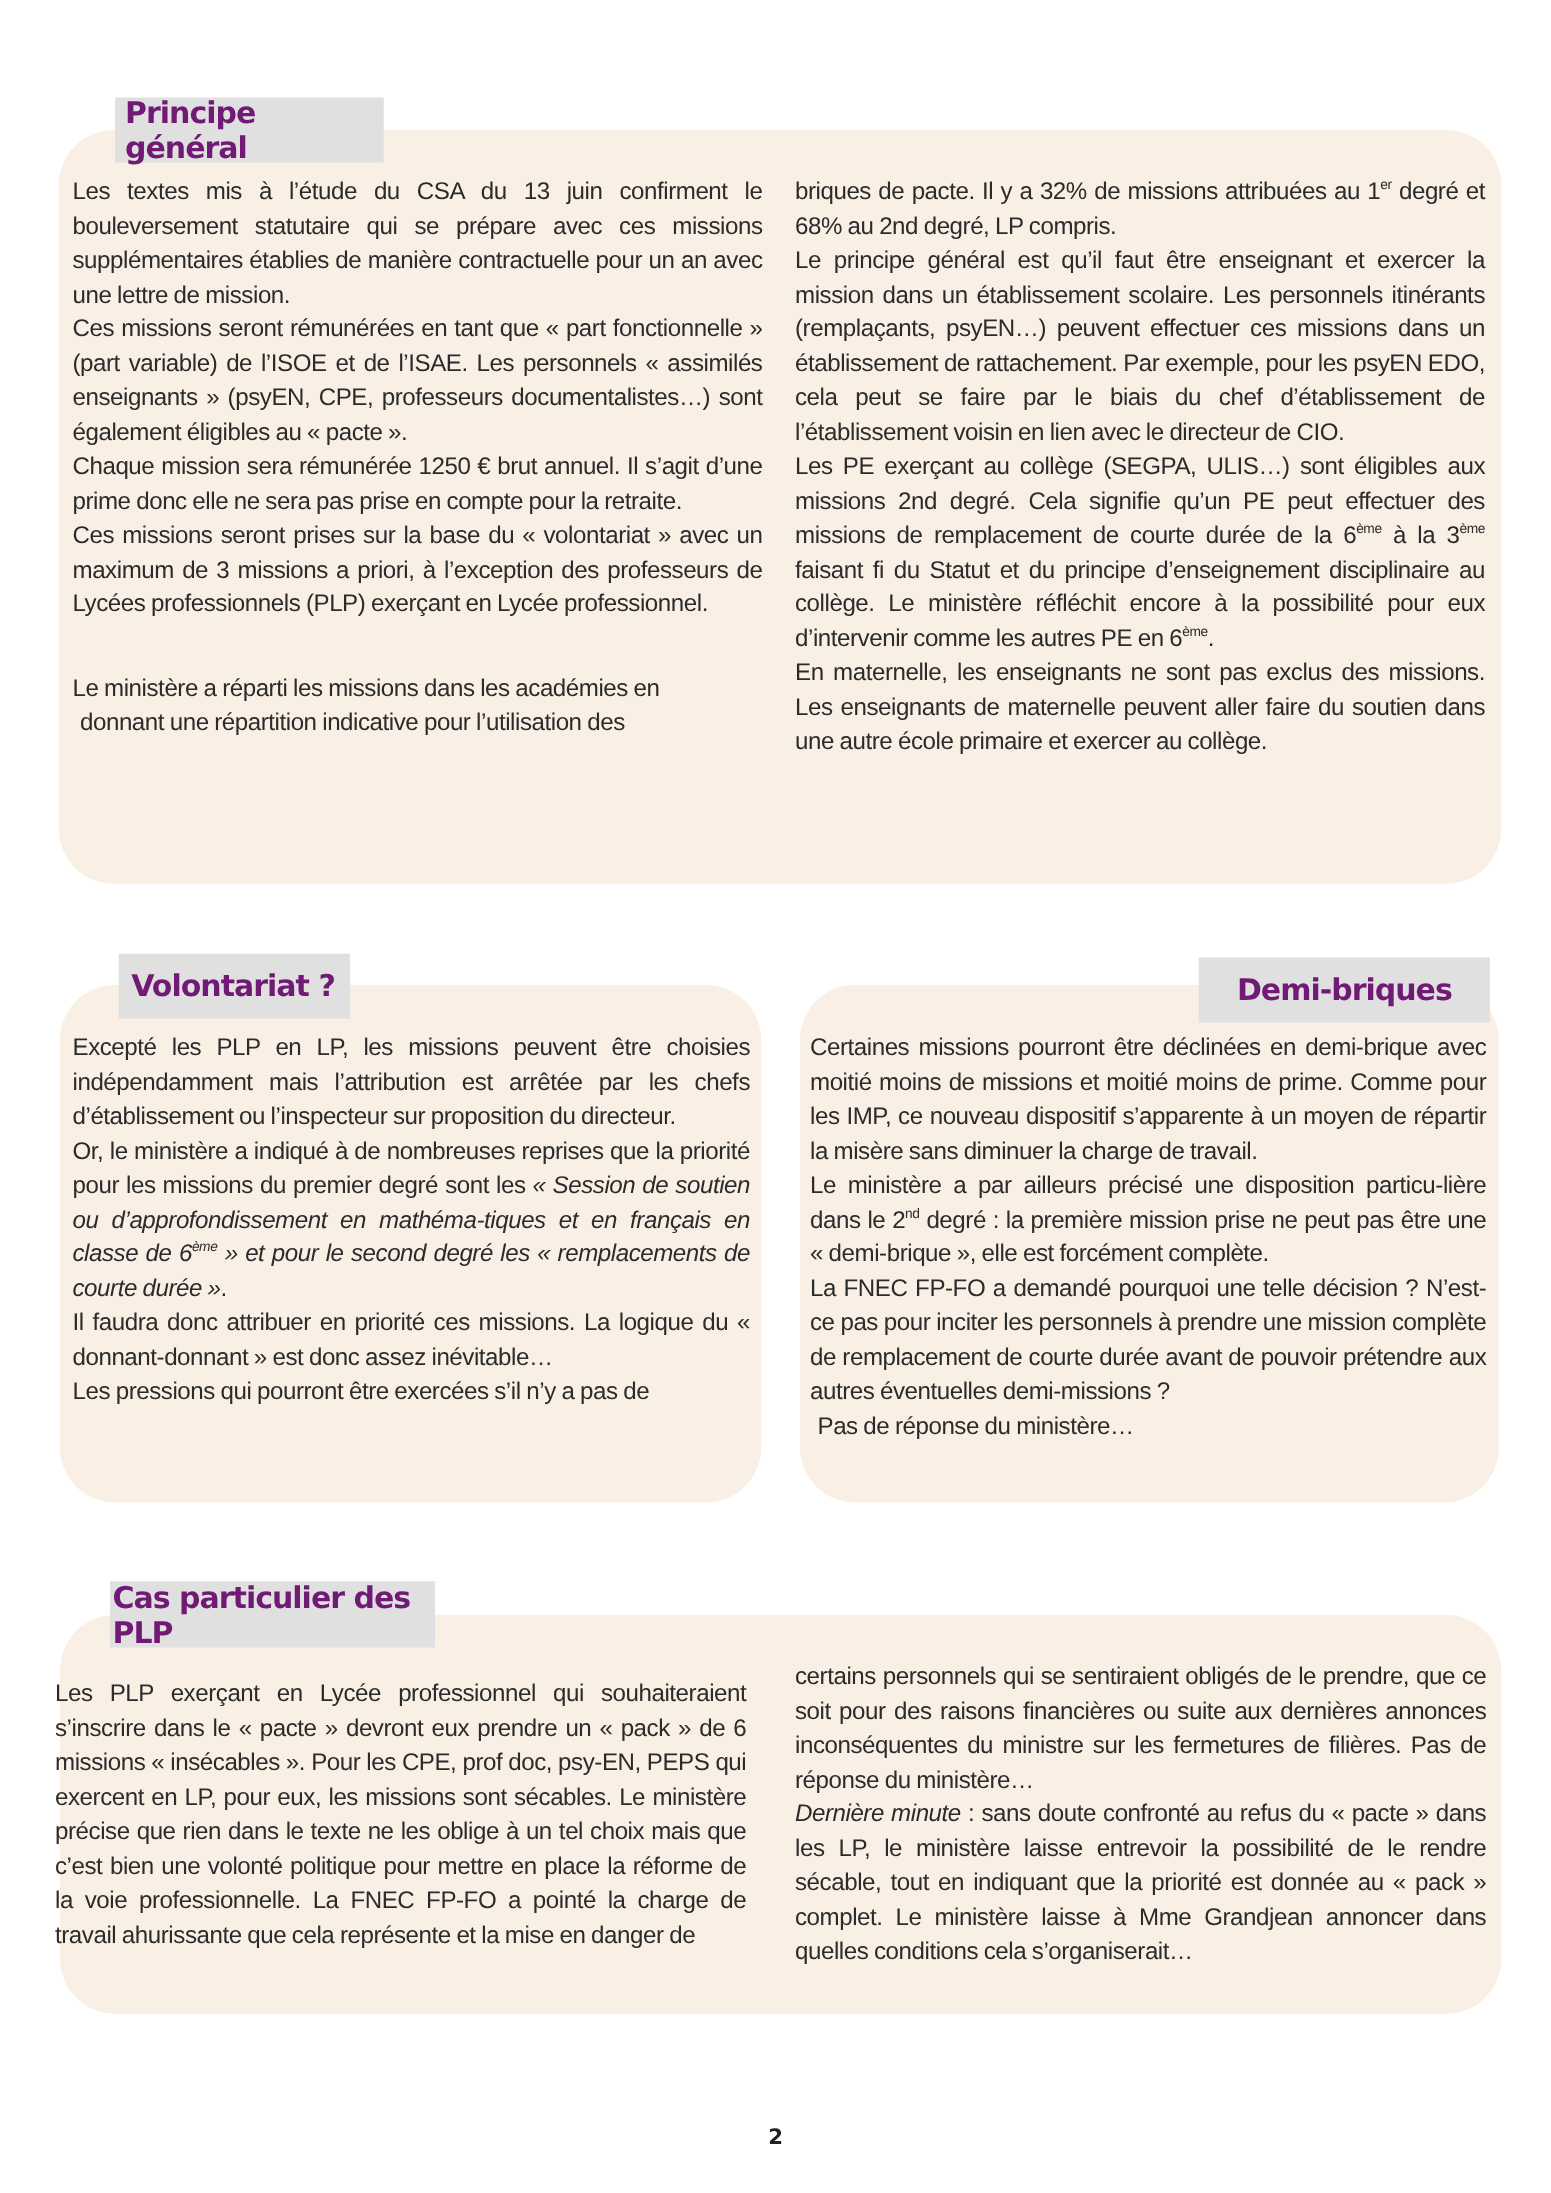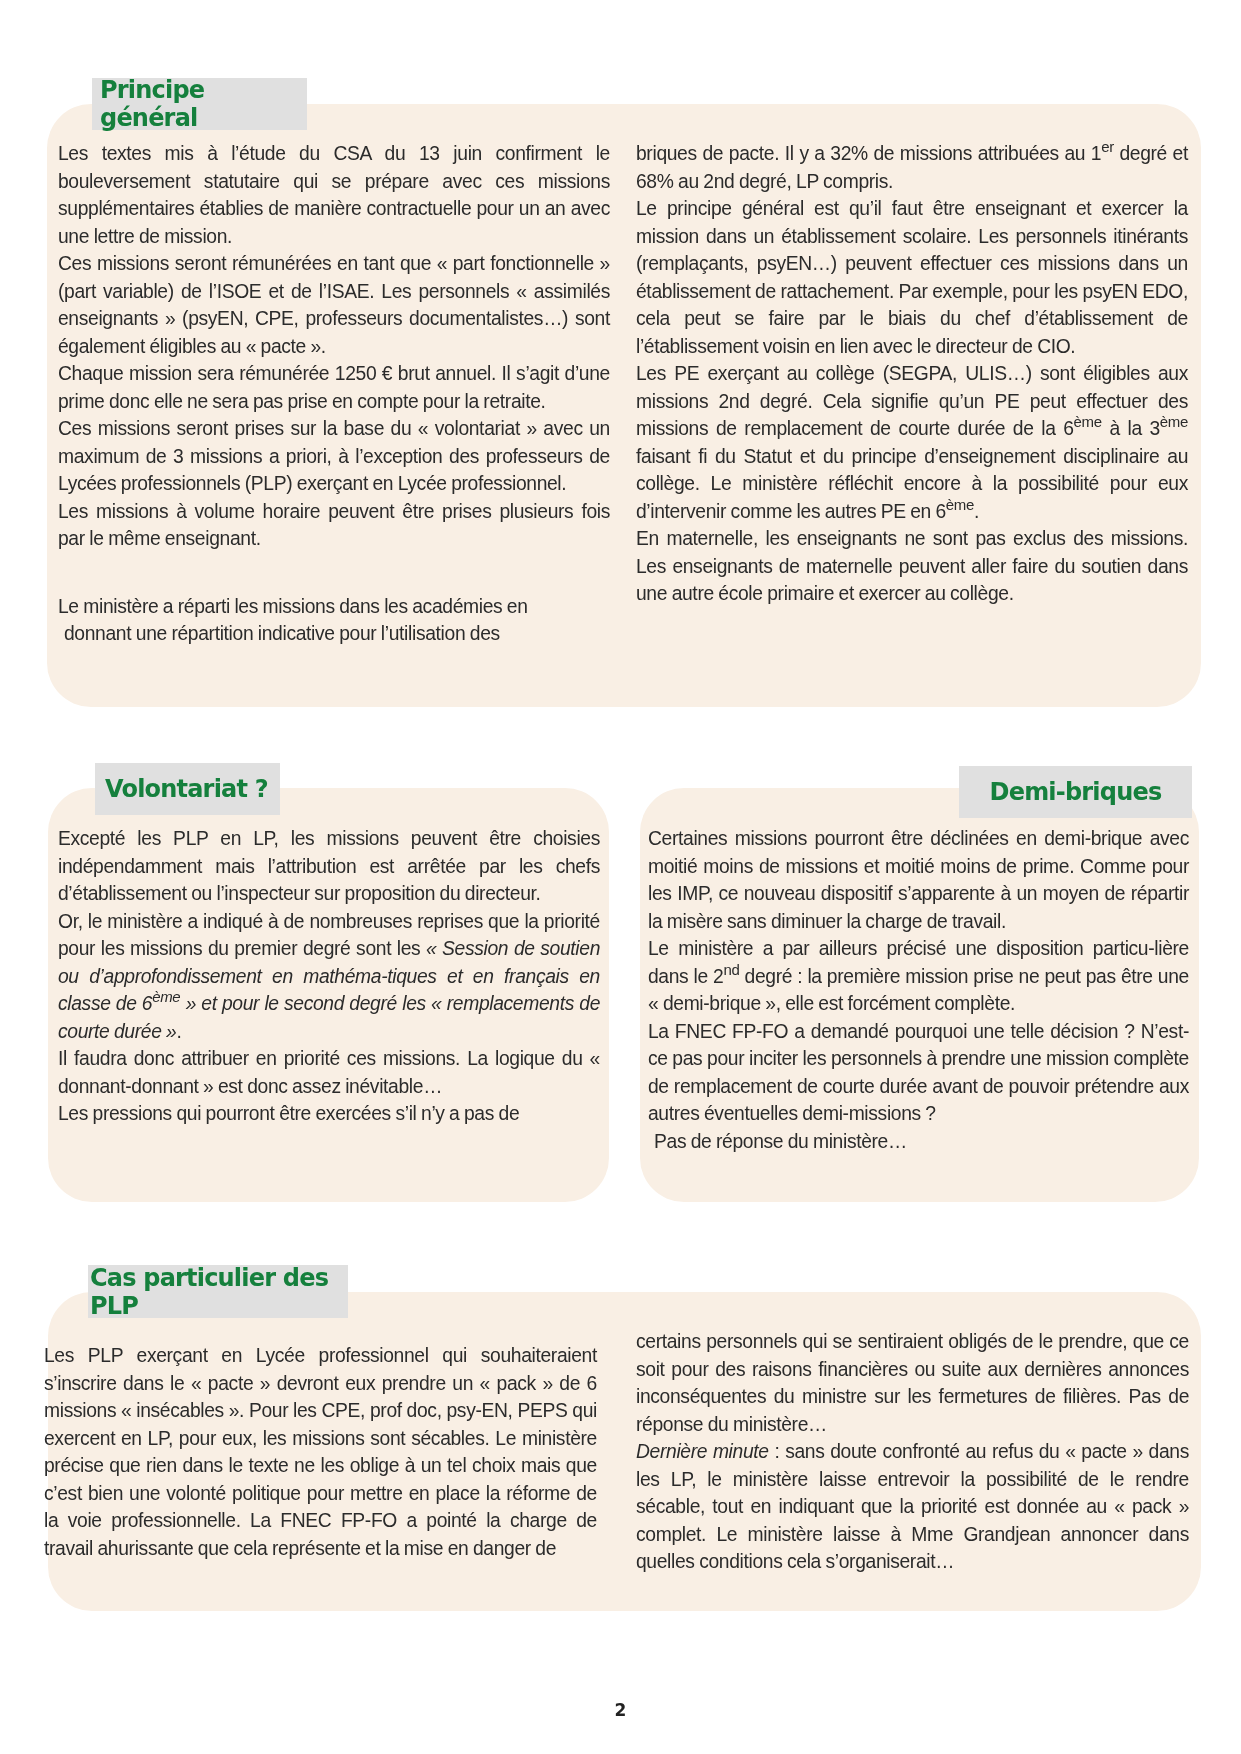--- a/index.html
+++ b/index.html
@@ -5,49 +5,48 @@
   html, body { margin: 0; padding: 0; }
   body {
     width: 1241px; height: 1754px; position: relative; background: #ffffff;
     font-family: "Liberation Sans", "DejaVu Sans", sans-serif; color: #2b2b2b; overflow: hidden;
   }
   .card {
     position: absolute; background: #f9efe4; border-radius: 44px; box-sizing: border-box;
   }
   .label {
     position: absolute; background: #e0e0e0; box-sizing: border-box;
-    font-family: "DejaVu Sans", sans-serif; font-weight: bold; color: #15803d;
+    font-family: "DejaVu Sans", sans-serif; font-weight: bold; color: #701a75;
     font-size: 24px; letter-spacing: -0.8px; display: flex; align-items: center;
   }
   .col {
     position: absolute; font-size: 19.3px; line-height: 27.5px; text-align: justify;
     letter-spacing: -0.35px; word-spacing: -0.5px;
   }
   .col p { margin: 0; }
   .col p.ind { padding-left: 6px; }
   .it { font-style: italic; }
-  sup { font-size: 15px; line-height: 0; vertical-align: 8px; }
+  sup { font-size: 11px; line-height: 0; vertical-align: 8px; }
   .pagenum {
     position: absolute; left: 0; width: 1241px; top: 1700px; text-align: center;
     font-family: "DejaVu Sans", sans-serif; font-weight: bold; font-size: 17px; color: #222;
   }
 </style>
 </head>
 <body>
 
 <div class="card" style="left:47px; top:104px; width:1154px; height:603px;"></div>
 <div class="label" style="left:92px; top:78px; width:215px; height:52px; padding-left:8px;">
   <span>Principe général</span>
 </div>
 <div class="col" style="left:58px; top:140px; width:552px;">
   <p>Les textes mis à l’étude du CSA du 13 juin confirment le bouleversement statutaire qui se prépare avec ces missions supplémentaires établies de manière contractuelle pour un an avec une lettre de mission.</p>
   <p>Ces missions seront rémunérées en tant que « part fonctionnelle » (part variable) de l’ISOE et de l’ISAE. Les personnels « assimilés enseignants » (psyEN, CPE, professeurs documentalistes…) sont également éligibles au « pacte ».</p>
   <p>Chaque mission sera rémunérée 1250 € brut annuel. Il s’agit d’une prime donc elle ne sera pas prise en compte pour la retraite.</p>
   <p>Ces missions seront prises sur la base du « volontariat » avec un maximum de 3 missions a priori, à l’exception des professeurs de Lycées professionnels (PLP) exerçant en Lycée professionnel.</p>
-  <p>Les missions à volume horaire peuvent être prises plusieurs fois par le même enseignant.</p>
   <p style="text-align:left;margin-top:40px;">Le ministère a réparti les missions dans les académies en</p>
   <p class="ind" style="text-align:left;">donnant une répartition indicative pour l’utilisation des</p>
 </div>
 <div class="col" style="left:636px; top:140px; width:552px;">
   <p><span>briques de pacte. Il y a 32% de missions attribuées au 1</span><sup>er</sup><span> degré et 68% au 2nd degré, LP compris.</span></p>
   <p>Le principe général est qu’il faut être enseignant et exercer la mission dans un établissement scolaire. Les personnels itinérants (remplaçants, psyEN…) peuvent effectuer ces missions dans un établissement de rattachement. Par exemple, pour les psyEN EDO, cela peut se faire par le biais du chef d’établissement de l’établissement voisin en lien avec le directeur de CIO.</p>
   <p><span>Les PE exerçant au collège (SEGPA, ULIS…) sont éligibles aux missions 2nd degré. Cela signifie qu’un PE peut effectuer des missions de remplacement de courte durée de la 6</span><sup>ème</sup><span> à la 3</span><sup>ème</sup><span> faisant fi du Statut et du principe d’enseignement disciplinaire au collège. Le ministère réfléchit encore à la possibilité pour eux d’intervenir comme les autres PE en 6</span><sup>ème</sup><span>.</span></p>
   <p>En maternelle, les enseignants ne sont pas exclus des missions. Les enseignants de maternelle peuvent aller faire du soutien dans une autre école primaire et exercer au collège.</p>
 </div>
 

